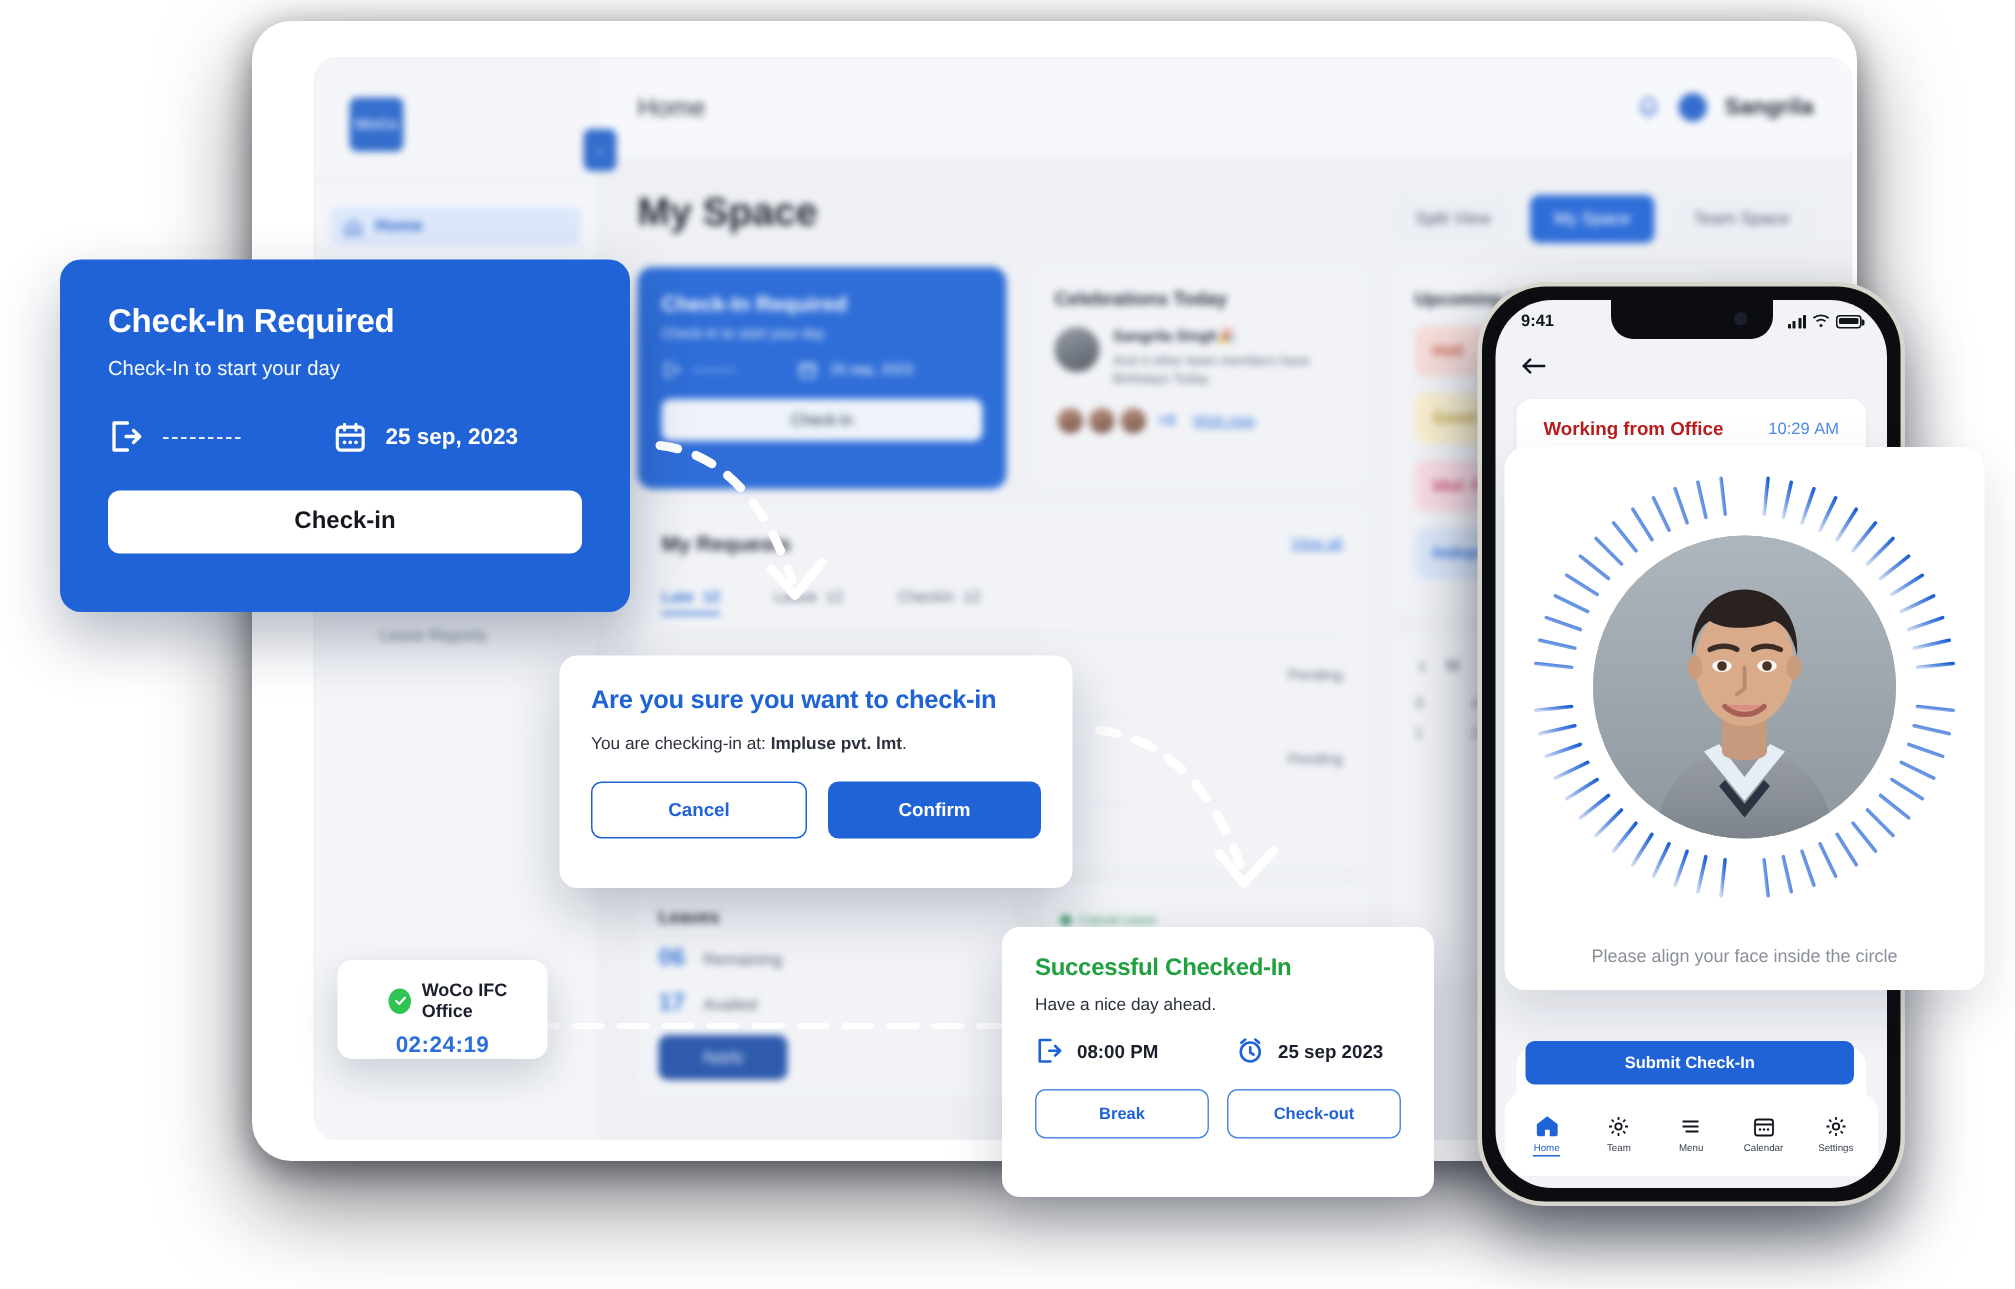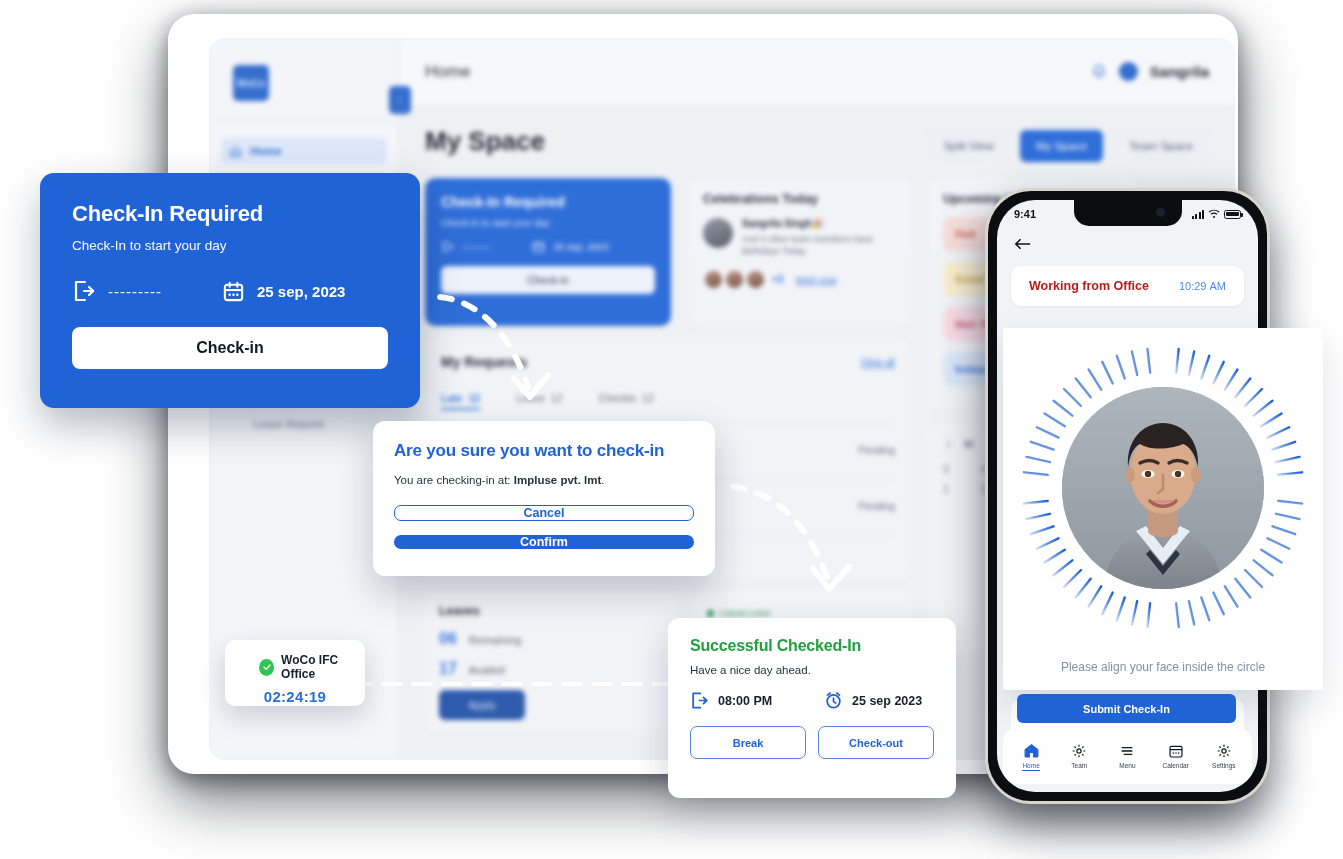--- a/index.html
+++ b/index.html
@@ -194,22 +194,22 @@
     position: absolute; left: 14px; top: 66px; right: 14px; height: 40px;
     background: #fff; border-radius: 10px;
     display: flex; align-items: center; padding: 0 18px;
     box-shadow: 0 1px 3px rgba(20,30,60,.07);
   }
   .ph-status-l { font-size: 12.5px; font-weight: 700; color: #b91c1c; }
   .ph-status-r { margin-left: auto; font-size: 11px; font-weight: 700; color: #1f63d6; }
   .ph-status-r span { font-weight: 500; color: #4e8ae8; }
 
   .face-card {
-    position: absolute; left: 1003px; top: 328px; width: 320px; height: 362px;
-    background: #fff; border-radius: 2px;
+    position: absolute; left: 1003px; top: 298px; width: 320px; height: 362px;
+    background: #fff; border-radius: 14px;
     box-shadow: 0 14px 34px rgba(15,25,55,.13);
     z-index: 8;
   }
   .scan-wrap { position: absolute; left: 50%; top: 14px; transform: translateX(-50%); width: 292px; height: 292px; }
   .face-circle {
     position: absolute; left: 50%; top: 50%; transform: translate(-50%,-50%);
     width: 202px; height: 202px; border-radius: 50%; overflow: hidden;
     background: #9aa3ab;
   }
   .face-img { position: absolute; inset: 0; }
@@ -251,28 +251,28 @@
   .fc-dashes { font-size: 15px; letter-spacing: 1px; }
   .fc-meta-b { display: flex; align-items: center; gap: 12px; }
   .fc-date { font-size: 15px; font-weight: 600; }
   .fc-btn {
     margin-top: 24px; height: 42px; background: #fff; border-radius: 8px;
     display: flex; align-items: center; justify-content: center;
     color: #15181f; font-size: 16px; font-weight: 700;
   }
 
   .fc-confirm {
-    position: absolute; left: 373px; top: 421px; width: 342px; height: 155px;
+    position: absolute; left: 373px; top: 437px; width: 342px; height: 155px;
     background: #fff; border-radius: 12px; padding: 20px 21px; z-index: 22;
     box-shadow: 0 16px 36px rgba(15,25,55,.22);
   }
   .cf-title { font-size: 17px; font-weight: 700; color: #1f63d6; letter-spacing: -.2px; }
   .cf-body { font-size: 11.5px; color: #2b313d; margin-top: 13px; }
   .cf-body b { font-weight: 700; }
-  .cf-btns { display: flex; gap: 14px; margin-top: 19px; flex-direction: column; }
+  .cf-btns { display: flex; gap: 14px; margin-top: 19px; }
   .cf-btn {
     flex: 1; height: 38px; border-radius: 7px;
     display: flex; align-items: center; justify-content: center;
     font-size: 12.5px; font-weight: 600;
   }
   .cf-cancel { border: 1.4px solid #1f63d6; color: #1f63d6; background: #fff; }
   .cf-confirm-b { background: #1f63d6; color: #fff; }
 
   .fc-success {
     position: absolute; left: 668px; top: 618px; width: 288px; height: 180px;

